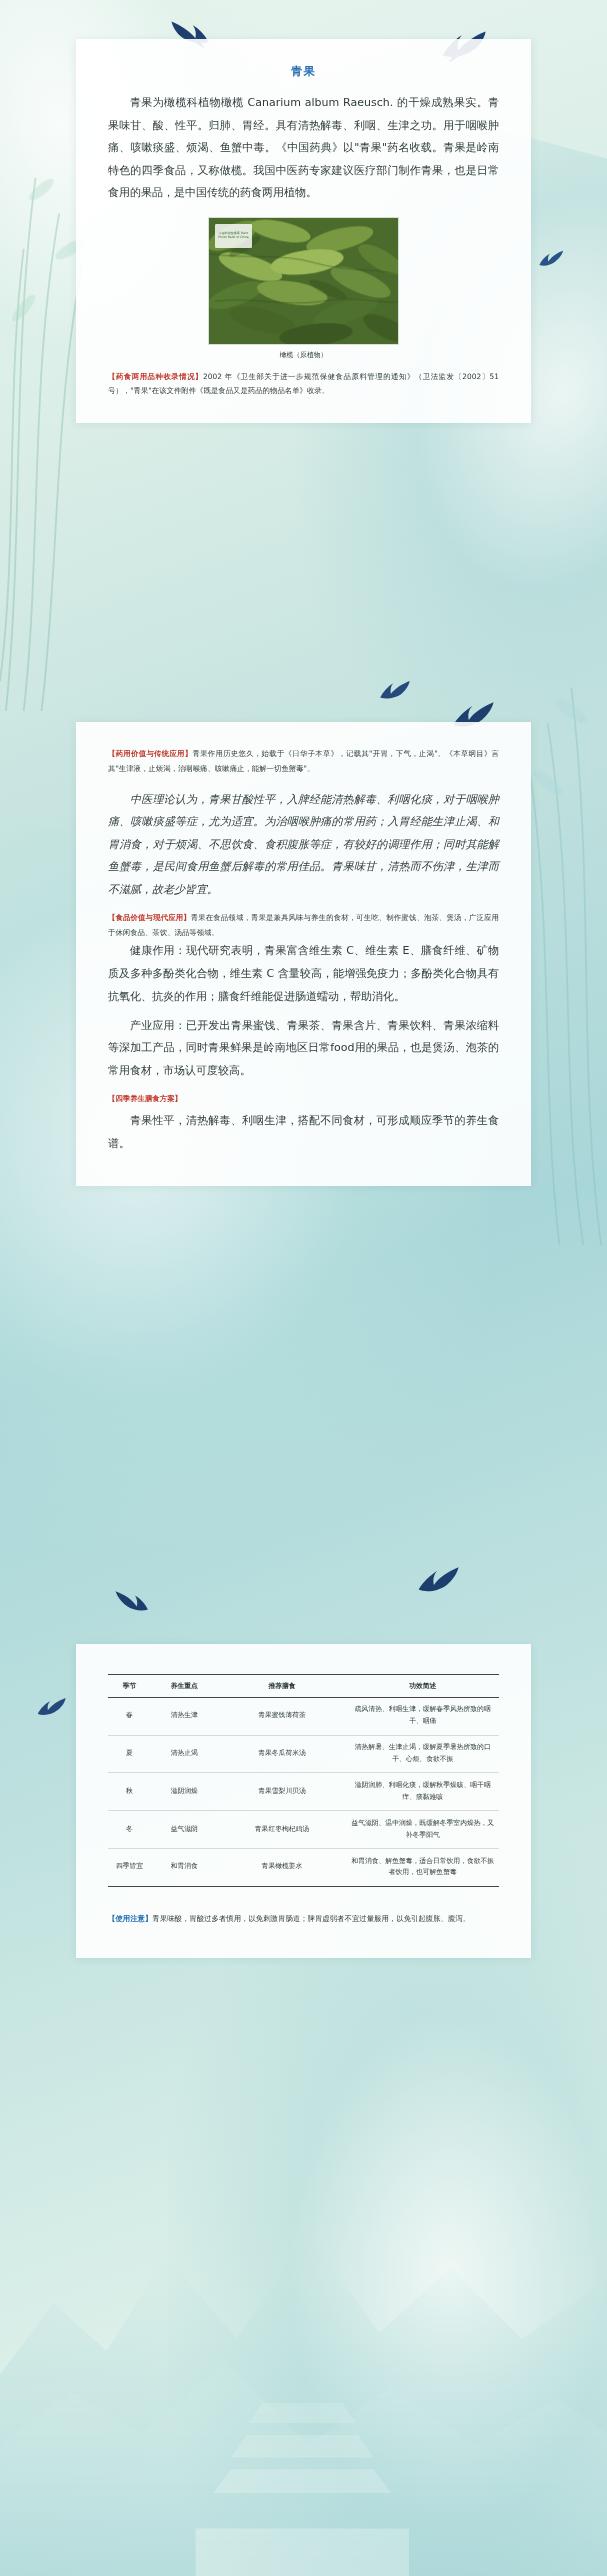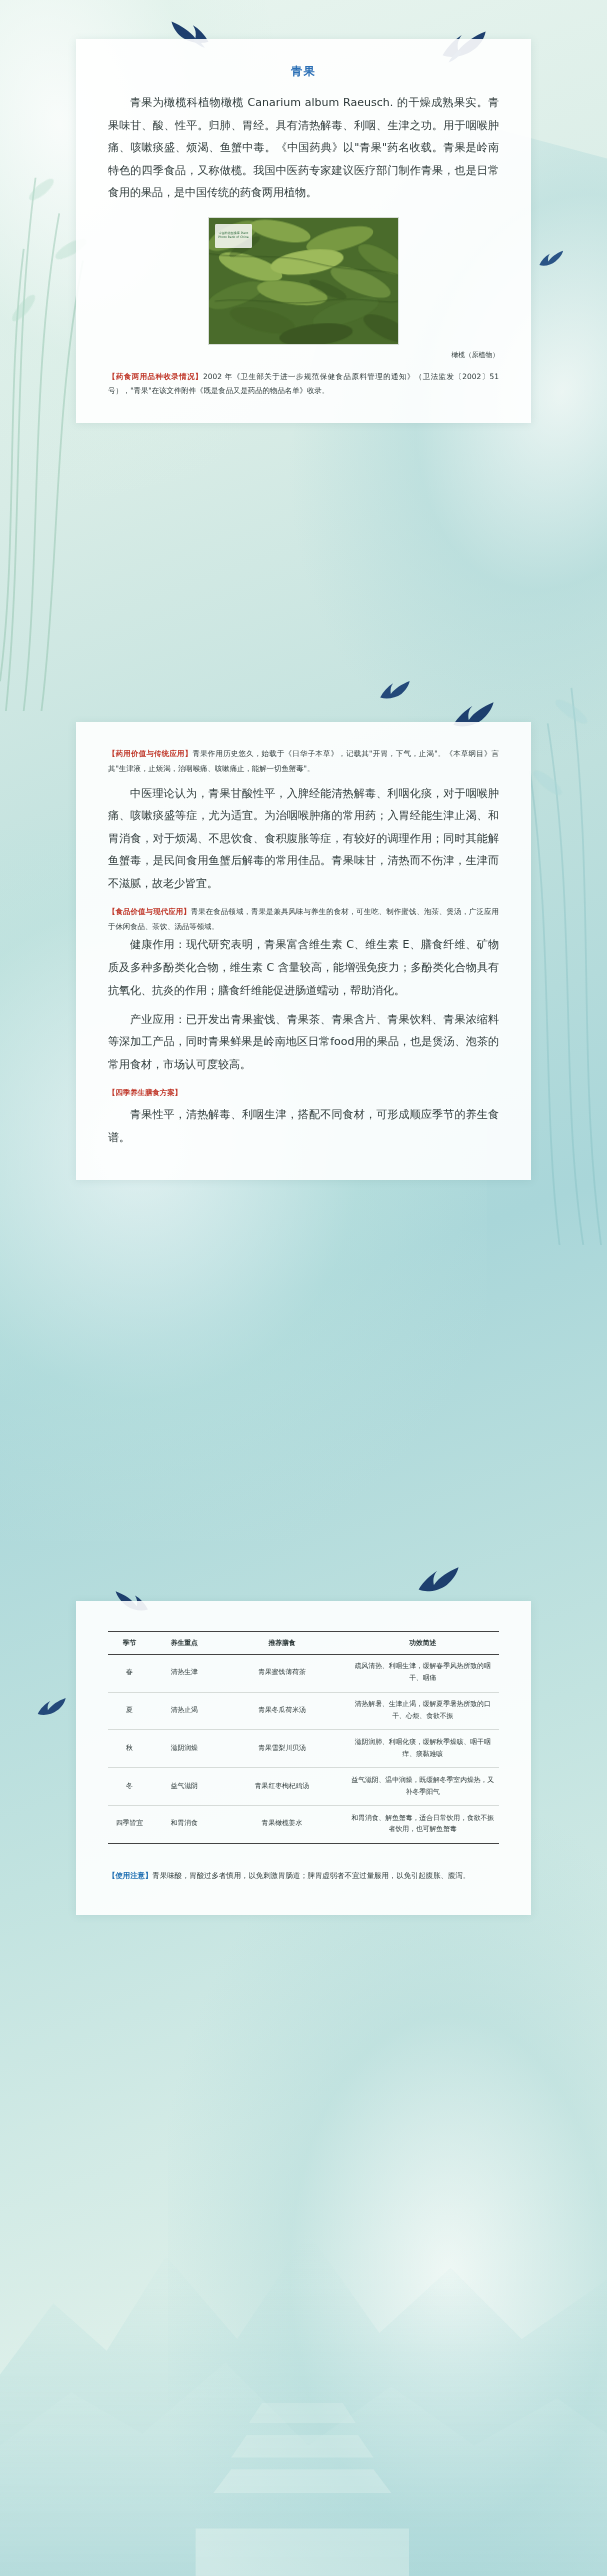--- a/index.html
+++ b/index.html
@@ -77,21 +77,21 @@
     position: absolute;
     left: 76px;
     width: 455px;
     background: rgba(255,255,255,0.90);
     box-shadow: 0 1.2px 8.3px rgba(80,130,130,0.14);
     box-sizing: border-box;
     padding: 25px 32px 24px 32px;
   }
   #panel-1 { top: 39px; }
   #panel-2 { top: 722px; }
-  #panel-3 { top: 1601px; }
+  #panel-3 { top: 1644px; }
 
   .doc-title {
     text-align: center;
     color: #2b6fb5;
     font-size: 11.3px;
     font-weight: bold;
     letter-spacing: 1.2px;
     margin: 0 0 13px 0;
     font-family: "DejaVu Sans", "Liberation Sans", sans-serif;
   }
@@ -135,21 +135,21 @@
     color: #2f6b3f;
     text-align: center;
     line-height: 1.25;
     padding: 1.2px;
     box-sizing: border-box;
   }
   .fig-caption {
     margin-top: 5.3px;
     font-size: 6.8px;
     color: #2e3a3a;
-    text-align: right;
+    text-align: center;
   }
 
   
   .callout {
     margin: 9.5px 0 0 0;
     font-size: 7.4px;
     line-height: 2.0;
     color: #2e3a3a;
     text-align: justify;
   }
@@ -325,21 +325,21 @@
     </div>
     <div class="fig-caption">橄榄（原植物）</div>
   </div>
 
   <p class="callout"><span class="lead">【药食两用品种收录情况】</span><span>2002 年《卫生部关于进一步规范保健食品原料管理的通知》（卫法监发〔2002〕51 号），"青果"在该文件附件《既是食品又是药品的物品名单》收录。</span></p>
 </div>
 
 <div class="panel" id="panel-2">
   <p class="callout" style="margin-top:0;"><span class="lead">【药用价值与传统应用】</span><span>青果作用历史悠久，始载于《日华子本草》，记载其"开胃，下气，止渴"。《本草纲目》言其"生津液，止烦渴，治咽喉痛、咳嗽痛止，能解一切鱼蟹毒"。</span></p>
 
-  <p class="body" style="margin-top:6px;">中医理论认为，青果甘酸性平，入脾经能清热解毒、利咽化痰，对于咽喉肿痛、咳嗽痰盛等症，尤为适宜。为治咽喉肿痛的常用药；入胃经能生津止渴、和胃消食，对于烦渴、不思饮食、食积腹胀等症，有较好的调理作用；同时其能解鱼蟹毒，是民间食用鱼蟹后解毒的常用佳品。青果味甘，清热而不伤津，生津而不滋腻，故老少皆宜。</p>
+  <p class="body" style="margin-top:12px;font-style:italic;">中医理论认为，青果甘酸性平，入脾经能清热解毒、利咽化痰，对于咽喉肿痛、咳嗽痰盛等症，尤为适宜。为治咽喉肿痛的常用药；入胃经能生津止渴、和胃消食，对于烦渴、不思饮食、食积腹胀等症，有较好的调理作用；同时其能解鱼蟹毒，是民间食用鱼蟹后解毒的常用佳品。青果味甘，清热而不伤津，生津而不滋腻，故老少皆宜。</p>
 
   <p class="callout"><span class="lead">【食品价值与现代应用】</span><span>青果在食品领域，青果是兼具风味与养生的食材，可生吃、制作蜜饯、泡茶、煲汤，广泛应用于休闲食品、茶饮、汤品等领域。</span></p>
 
   <p class="body">健康作用：现代研究表明，青果富含维生素 C、维生素 E、膳食纤维、矿物质及多种多酚类化合物，维生素 C 含量较高，能增强免疫力；多酚类化合物具有抗氧化、抗炎的作用；膳食纤维能促进肠道蠕动，帮助消化。</p>
   <p class="body">产业应用：已开发出青果蜜饯、青果茶、青果含片、青果饮料、青果浓缩料等深加工产品，同时青果鲜果是岭南地区日常food用的果品，也是煲汤、泡茶的常用食材，市场认可度较高。</p>
 
   <p class="callout"><span class="lead">【四季养生膳食方案】</span></p>
   <p class="body" style="margin-top:3.6px;">青果性平，清热解毒、利咽生津，搭配不同食材，可形成顺应季节的养生食谱。</p>
 </div>
 

